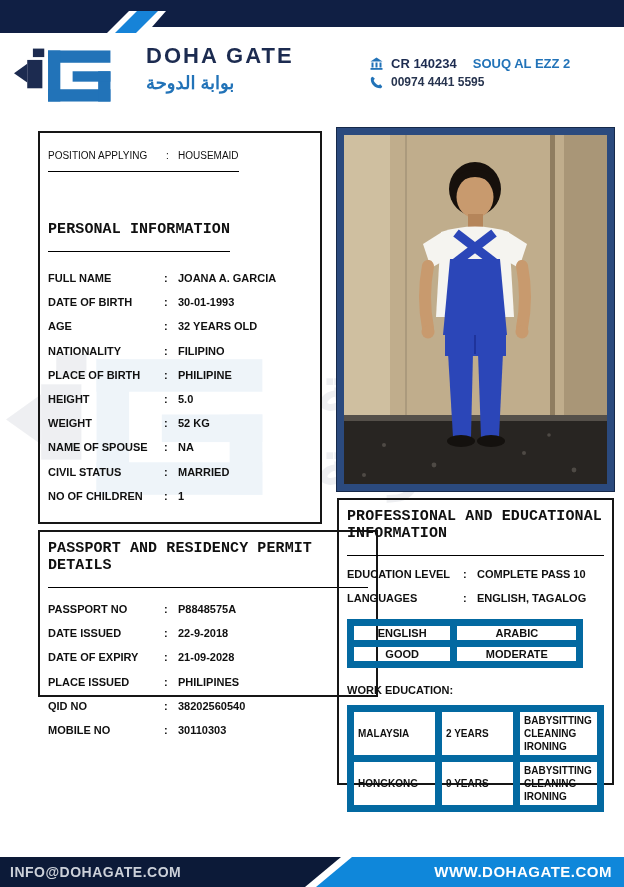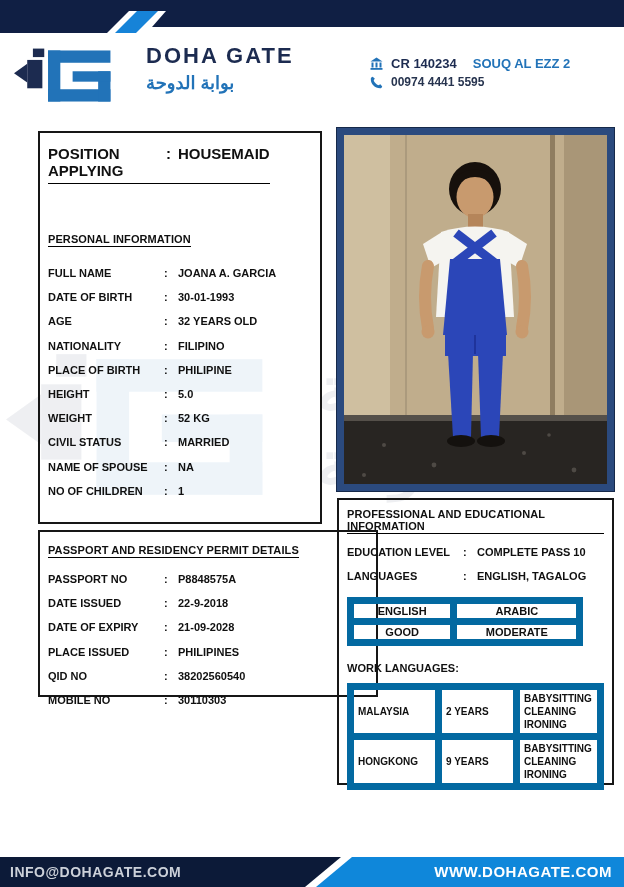--- a/index.html
+++ b/index.html
@@ -25,22 +25,22 @@
   .phone { color:#27344f; font-size:12px; font-weight:600; }
   
   .watermark { position:absolute; left:6px; top:335px; width:600px; display:flex; align-items:center; gap:34px; opacity:0.07; z-index:0; }
   .watermark svg { width:300px; height:184px; }
   .wm-ar { font-size:64px; font-weight:700; color:#1c2b50; }
   
   .box { position:absolute; border:2px solid #161616; background:transparent; z-index:1; }
   #personal-box { left:38px; top:131px; width:284px; height:393px; padding:12px 8px 8px 8px; }
   #passport-box { left:38px; top:530px; width:340px; height:167px; padding:8px; }
   #professional-box { left:337px; top:498px; width:277px; height:287px; padding:8px; }
-  .heading { display:inline-block; font-size:11px; font-weight:700; border-bottom:1.4px solid #000; padding-bottom:1px; letter-spacing:0.1px; }
-  .position-line { display:inline-grid; grid-template-columns:118px 12px auto; font-size:15px; font-weight:700; border-bottom:1.4px solid #000; padding-bottom:4px; }
+  .heading { display:inline-block; font-size:15px; font-weight:700; border-bottom:1.4px solid #000; padding-bottom:13px; letter-spacing:0.1px;font-family:Liberation Mono, monospace; }
+  .position-line { display:inline-grid; grid-template-columns:118px 12px auto; font-size:10px; font-weight:400; border-bottom:1.4px solid #000; padding-bottom:10px; }
   .kv { display:grid; grid-template-columns:116px 14px 1fr; align-items:center; height:24.2px; font-size:11px; font-weight:700; }
   .kv .c::before, .position-line .c::before { content:":"; }
   #personal-box .heading.sub { margin-top:49px; }
   #personal-box .rows { margin-top:14px; }
   #passport-box .rows { margin-top:9px; }
   #professional-box .rows { margin-top:6px; }
   
   table { border-collapse:collapse; }
   th, td { border:7px solid #0369a1; font-family:"Liberation Sans",sans-serif; }
   .lang-table { width:92%; margin-top:9px; }
@@ -159,28 +159,28 @@
           <span class="k">HEIGHT</span>
           <span class="c"></span>
           <span class="v">5.0</span>
         </div>
       <div class="kv">
           <span class="k">WEIGHT</span>
           <span class="c"></span>
           <span class="v">52 KG</span>
         </div>
       <div class="kv">
+          <span class="k">NAME OF SPOUSE</span>
+          <span class="c"></span>
+          <span class="v">NA</span>
+        </div>
+      <div class="kv">
           <span class="k">CIVIL STATUS</span>
           <span class="c"></span>
           <span class="v">MARRIED</span>
-        </div>
-      <div class="kv">
-          <span class="k">NAME OF SPOUSE</span>
-          <span class="c"></span>
-          <span class="v">NA</span>
         </div>
       <div class="kv">
           <span class="k">NO OF CHILDREN</span>
           <span class="c"></span>
           <span class="v">1</span>
         </div>
     </div>
   </div>
 
   <div id="photo-frame">
@@ -280,21 +280,21 @@
           <tr>
         <th>ENGLISH</th>
         <th>ARABIC</th>
       </tr>
       <tr>
         <td>GOOD</td>
         <td>MODERATE</td>
       </tr>
     </tbody>
       </table>
-    <div class="work-label">WORK LANGUAGES:</div>
+    <div class="work-label">WORK EDUCATION:</div>
     <table class="work-table">
       <colgroup>
           <col class="c1">
           <col class="c2">
           <col class="c3">
         </colgroup>
       <tbody>
       <tr>
         <td>MALAYSIA</td>
         <td>2 YEARS</td>

